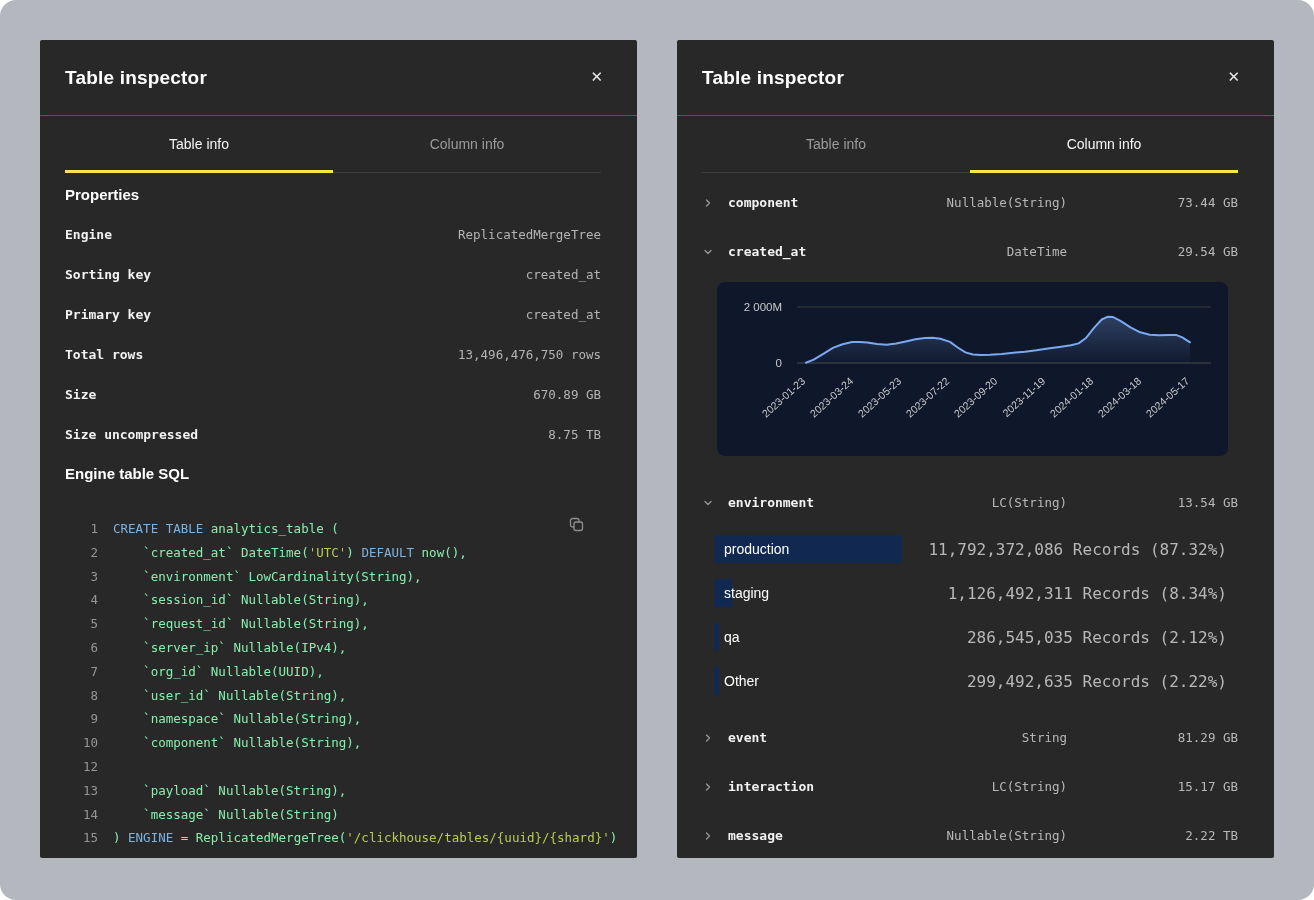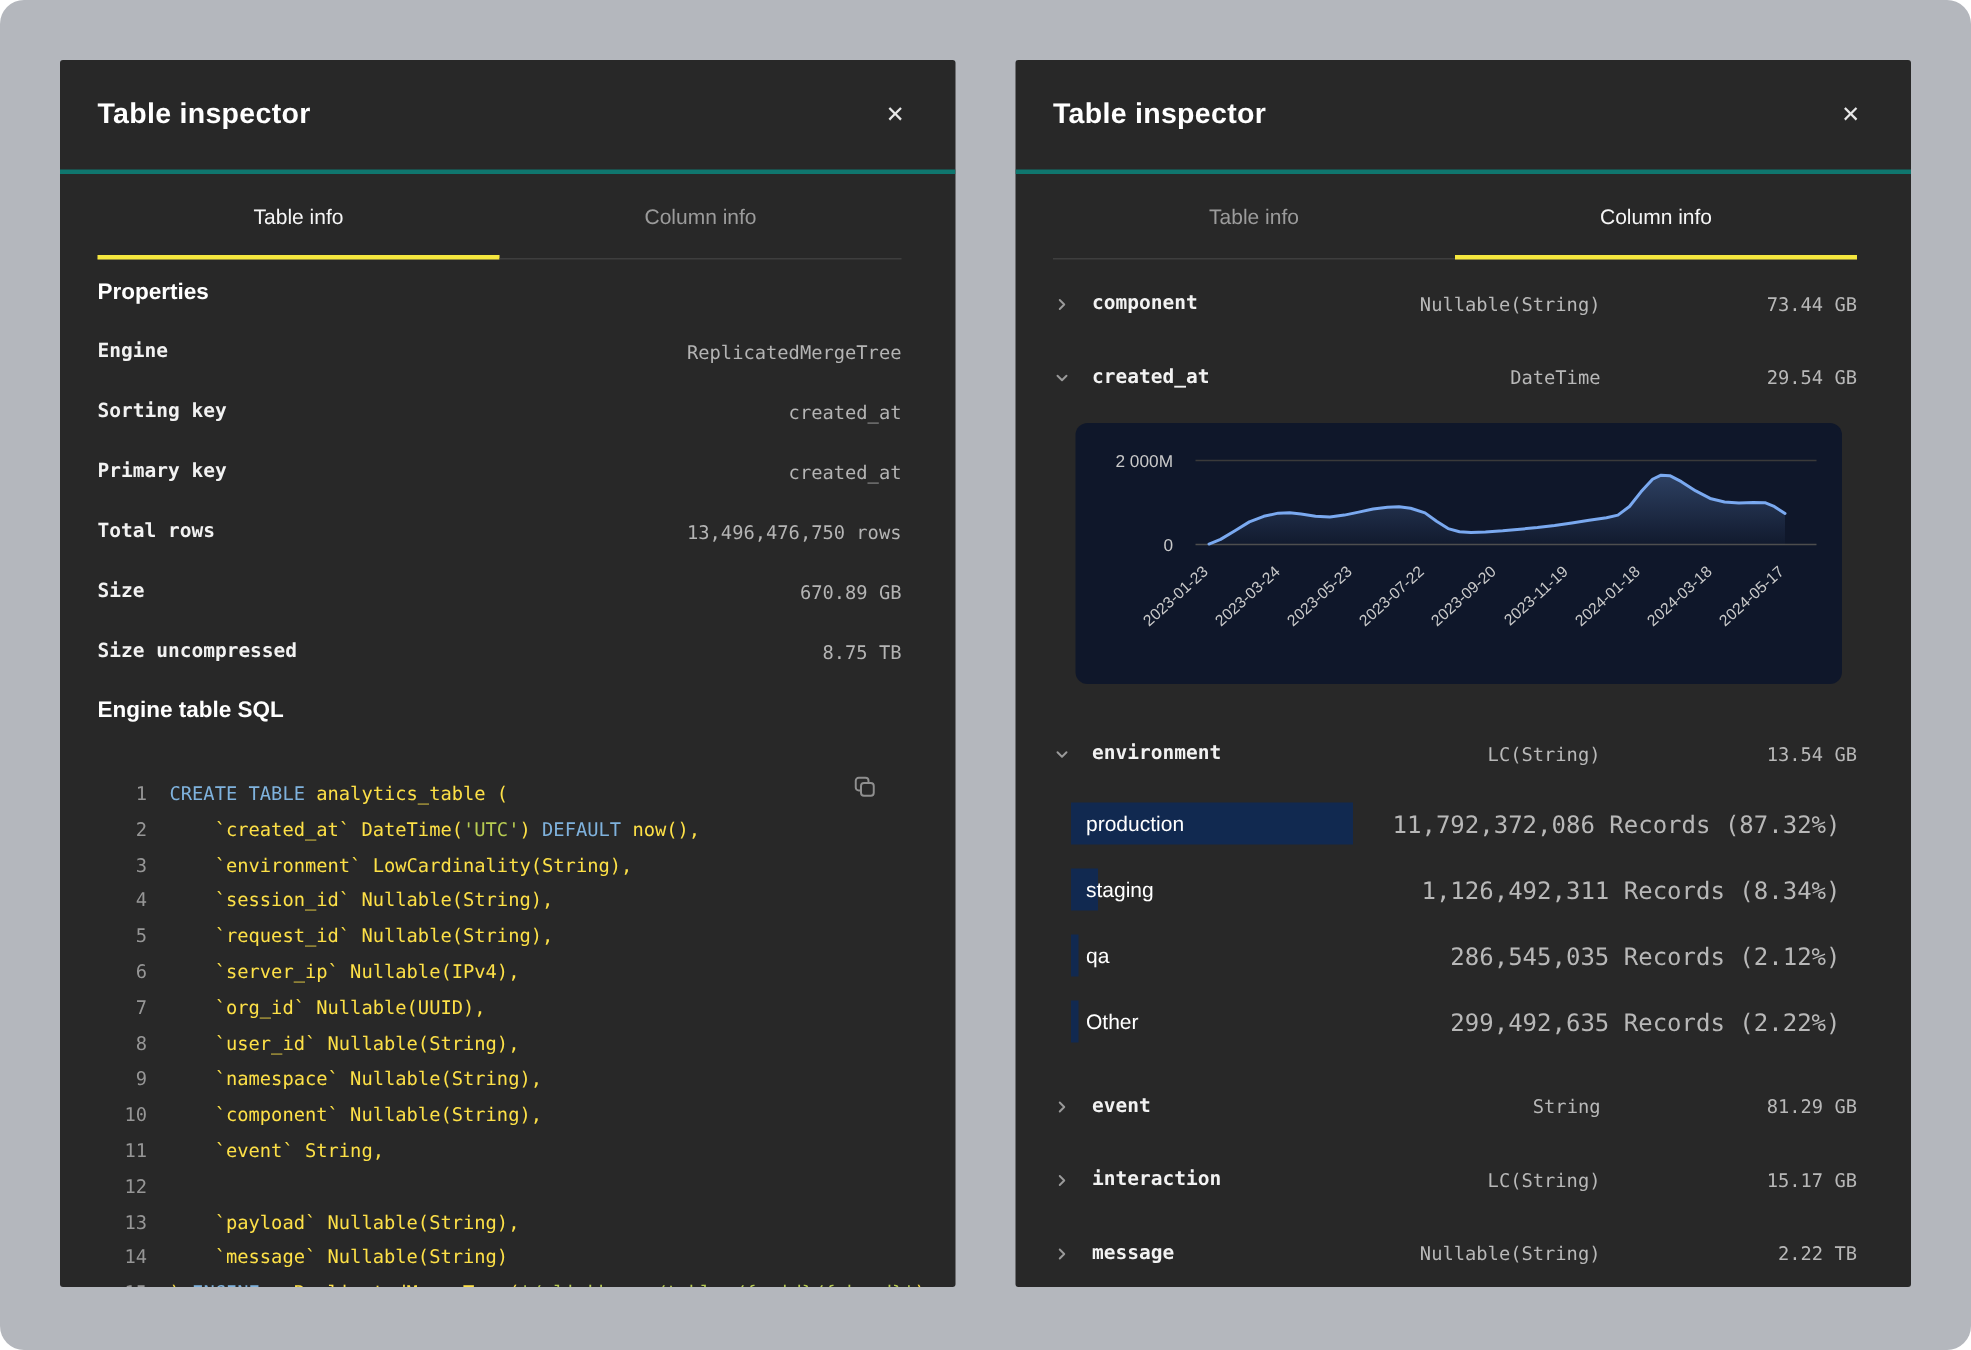--- a/index.html
+++ b/index.html
@@ -1,35 +1,35 @@
 <!DOCTYPE html>
 <html style="--accent: #f5e73e; --bar: #112950;"><head>
 <meta charset="utf-8">
 <style>
   html,body{margin:0;padding:0;background:#ffffff;font-family:"Liberation Sans",sans-serif;}
   .frame{position:relative;width:1314px;height:900px;background:#b4b7bd;border-radius:16px;overflow:hidden;}
   .modal{position:absolute;top:40px;width:597px;height:818px;background:#282828;border-radius:2px;overflow:hidden;color:#eee;}
   .modal.left{left:40px;} .modal.right{left:677px;}
-  .mhead{height:76px;display:flex;align-items:center;padding:0 30px 0 25px;border-bottom:3px solid #0f766e;box-sizing:border-box;}
+  .mhead{height:76px;display:flex;align-items:center;padding:0 30px 0 25px;border-bottom:1px solid #0f766e;box-sizing:border-box;}
   .mtitle{font-size:19px;font-weight:bold;color:#fff;letter-spacing:.2px;}
   .mclose{margin-left:auto;background:none;border:none;color:#e8e8e8;font-size:15px;cursor:pointer;padding:4px;line-height:1;font-family:"DejaVu Sans",sans-serif;}
   .tabs{display:flex;height:57px;margin:0 36px 0 25px;}
   .tab{flex:1;display:flex;align-items:center;justify-content:center;font-size:14px;color:#9b9b9b;border-bottom:1px solid #3e3e3e;position:relative;cursor:pointer;}
   .tab.active{color:#f5f5f5;}
   .tab.active::after{content:"";position:absolute;left:0;right:0;bottom:-1px;height:3px;background:var(--accent,#f5e73e);}
   .content{padding:0 36px 0 25px;}
   h2.sect{font-size:15px;font-weight:bold;color:#fff;margin:12px 0 10px;line-height:19px;}
   h2.sect.sql{margin-top:10px;}
   .prop-row{height:40px;display:flex;align-items:center;justify-content:space-between;font-family:"DejaVu Sans Mono",monospace;}
   .prop-label{font-size:13px;font-weight:bold;color:#f2f2f2;}
   .prop-value{font-size:12.5px;color:#b4b4b4;}
   .codeblock{position:relative;margin-top:34px;font-family:"DejaVu Sans Mono",monospace;font-size:12.5px;line-height:23.8px;}
   .code-line{display:flex;white-space:pre;}
   .lineno{width:33px;text-align:right;color:#969696;margin-right:15px;flex-shrink:0;}
-  .code .k{color:#7fb2dd;} .code .s{color:#b8cc52;} .code .p{color:#fde047;text-align:center;}
+  .code .k{color:#7fb2dd;} .code .s{color:#b8cc52;} .code .p{color:#86efac;text-align:center;}
   .copy-btn{position:absolute;top:0;right:17px;background:none;border:none;padding:0;cursor:pointer;}
   .cols{margin-top:5px;}
   .col-row{height:49px;display:flex;align-items:center;cursor:pointer;}
   .chev{width:26px;display:flex;align-items:center;}
   .col-name{font-family:"DejaVu Sans Mono",monospace;font-size:13px;font-weight:bold;color:#f2f2f2;flex:1;}
   .col-type{font-family:"DejaVu Sans Mono",monospace;font-size:12.5px;color:#b8b8b8;text-align:right;}
   .col-size{font-family:"DejaVu Sans Mono",monospace;font-size:12.5px;color:#b8b8b8;text-align:right;width:171px;flex-shrink:0;}
   .chart-box{height:174px;background:#0f172a;border-radius:8px;margin:6px 10px 22px 15px;}
   .chart-box svg{display:block;width:100%;height:100%;}
   .hist{margin:0 11px 10px 12px;}
@@ -92,21 +92,20 @@
             <div class="code-line"><span class="lineno">1</span><span class="code"><span class="k">CREATE TABLE</span><span class="p"> analytics_table (</span></span></div>
             <div class="code-line"><span class="lineno">2</span><span class="code"><span class="p">    `created_at` DateTime(</span><span class="s">'UTC'</span><span class="p">) </span><span class="k">DEFAULT</span><span class="p"> now(),</span></span></div>
             <div class="code-line"><span class="lineno">3</span><span class="code"><span class="p">    `environment` LowCardinality(String),</span></span></div>
             <div class="code-line"><span class="lineno">4</span><span class="code"><span class="p">    `session_id` Nullable(String),</span></span></div>
             <div class="code-line"><span class="lineno">5</span><span class="code"><span class="p">    `request_id` Nullable(String),</span></span></div>
             <div class="code-line"><span class="lineno">6</span><span class="code"><span class="p">    `server_ip` Nullable(IPv4),</span></span></div>
             <div class="code-line"><span class="lineno">7</span><span class="code"><span class="p">    `org_id` Nullable(UUID),</span></span></div>
             <div class="code-line"><span class="lineno">8</span><span class="code"><span class="p">    `user_id` Nullable(String),</span></span></div>
             <div class="code-line"><span class="lineno">9</span><span class="code"><span class="p">    `namespace` Nullable(String),</span></span></div>
             <div class="code-line"><span class="lineno">10</span><span class="code"><span class="p">    `component` Nullable(String),</span></span></div>
-            <div class="code-line"><span class="lineno">11</span><span class="code"><span class="p">    `event` String,</span></span></div>
             <div class="code-line"><span class="lineno">12</span></div>
             <div class="code-line"><span class="lineno">13</span><span class="code"><span class="p">    `payload` Nullable(String),</span></span></div>
             <div class="code-line"><span class="lineno">14</span><span class="code"><span class="p">    `message` Nullable(String)</span></span></div>
             <div class="code-line"><span class="lineno">15</span><span class="code"><span class="p">) </span><span class="k">ENGINE</span><span class="p"> = ReplicatedMergeTree(</span><span class="s">'/clickhouse/tables/{uuid}/{shard}'</span><span class="p">)</span></span></div>
           </div>
       </div>
     </div>
   </section>
 
   <section class="modal right">

